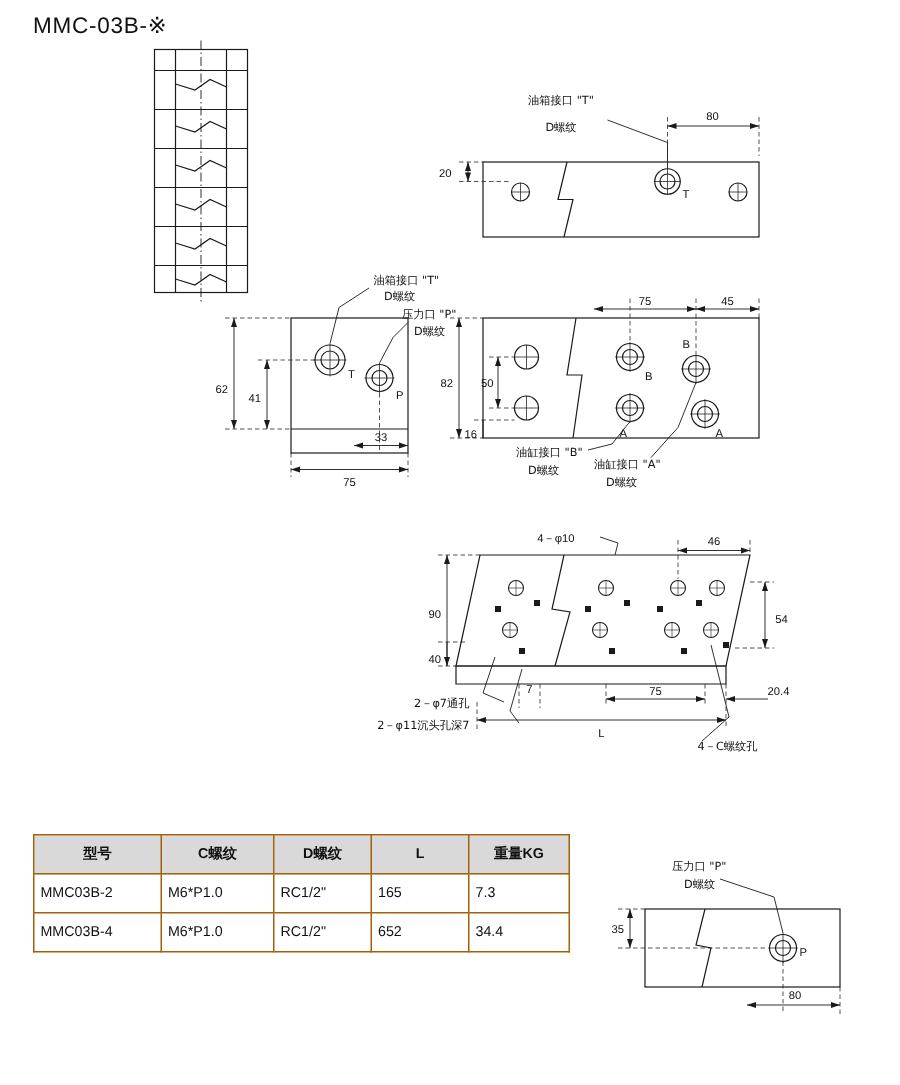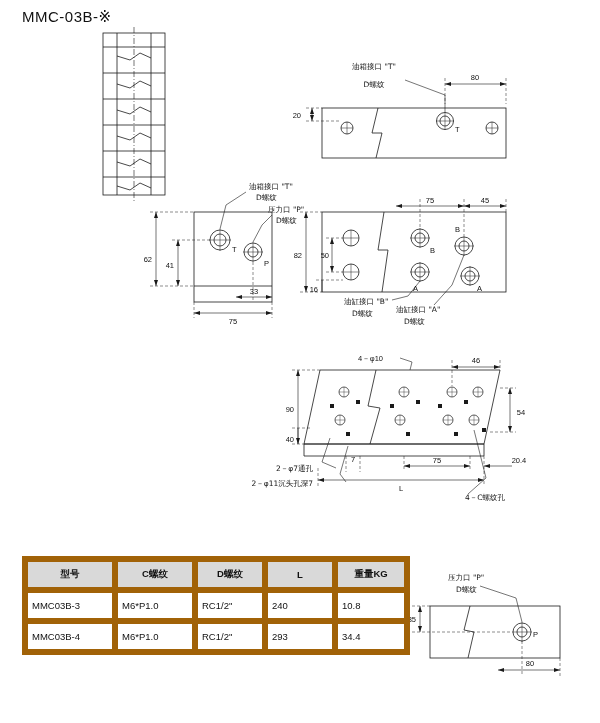--- a/index.html
+++ b/index.html
@@ -15,21 +15,21 @@
   svg{position:absolute;left:0;top:0;width:600px;height:723px;}
   .lbl{font-size:7.5px;font-family:"Liberation Sans","DejaVu Sans",sans-serif;fill:#111;}
   .lbl-cn{font-size:7.5px;font-family:"DejaVu Sans","Liberation Sans",sans-serif;fill:#111;}
   .dim{font-size:7.5px;fill:#111;}
   
   .tbl{
     position:absolute;left:22px;top:556px;border-collapse:collapse;
     font-size:9.5px;
   }
   .tbl th,.tbl td{
-    border:6px solid #a16207;vertical-align:middle;
+    border:1px solid #a16207;vertical-align:middle;
     height:25px;padding:0 4px;font-weight:normal;
   }
   .tbl th{background:#d9d9d9;font-weight:bold;font-size:9.5px;}
   .c0{width:76px;}
   .c1{width:66px;}
   .c2{width:56px;}
   .c3{width:56px;}
   .c4{width:58px;margin-left:46px;}
 </style>
 </head>
@@ -360,29 +360,29 @@
       <tr>
         <th class="c0">型号</th>
         <th class="c1">C螺纹</th>
         <th class="c2">D螺纹</th>
         <th class="c3">L</th>
         <th class="c4">重量KG</th>
       </tr>
     </thead>
     <tbody>
       <tr>
-        <td>MMC03B-3</td>
+        <td>MMC03B-2</td>
         <td>M6*P1.0</td>
         <td>RC1/2"</td>
-        <td>240</td>
-        <td>10.8</td>
+        <td>165</td>
+        <td>7.3</td>
       </tr>
       <tr>
         <td>MMC03B-4</td>
         <td>M6*P1.0</td>
         <td>RC1/2"</td>
-        <td>293</td>
+        <td>652</td>
         <td>34.4</td>
       </tr>
     </tbody>
   </table>
 
 </div>
 
 </body></html>

